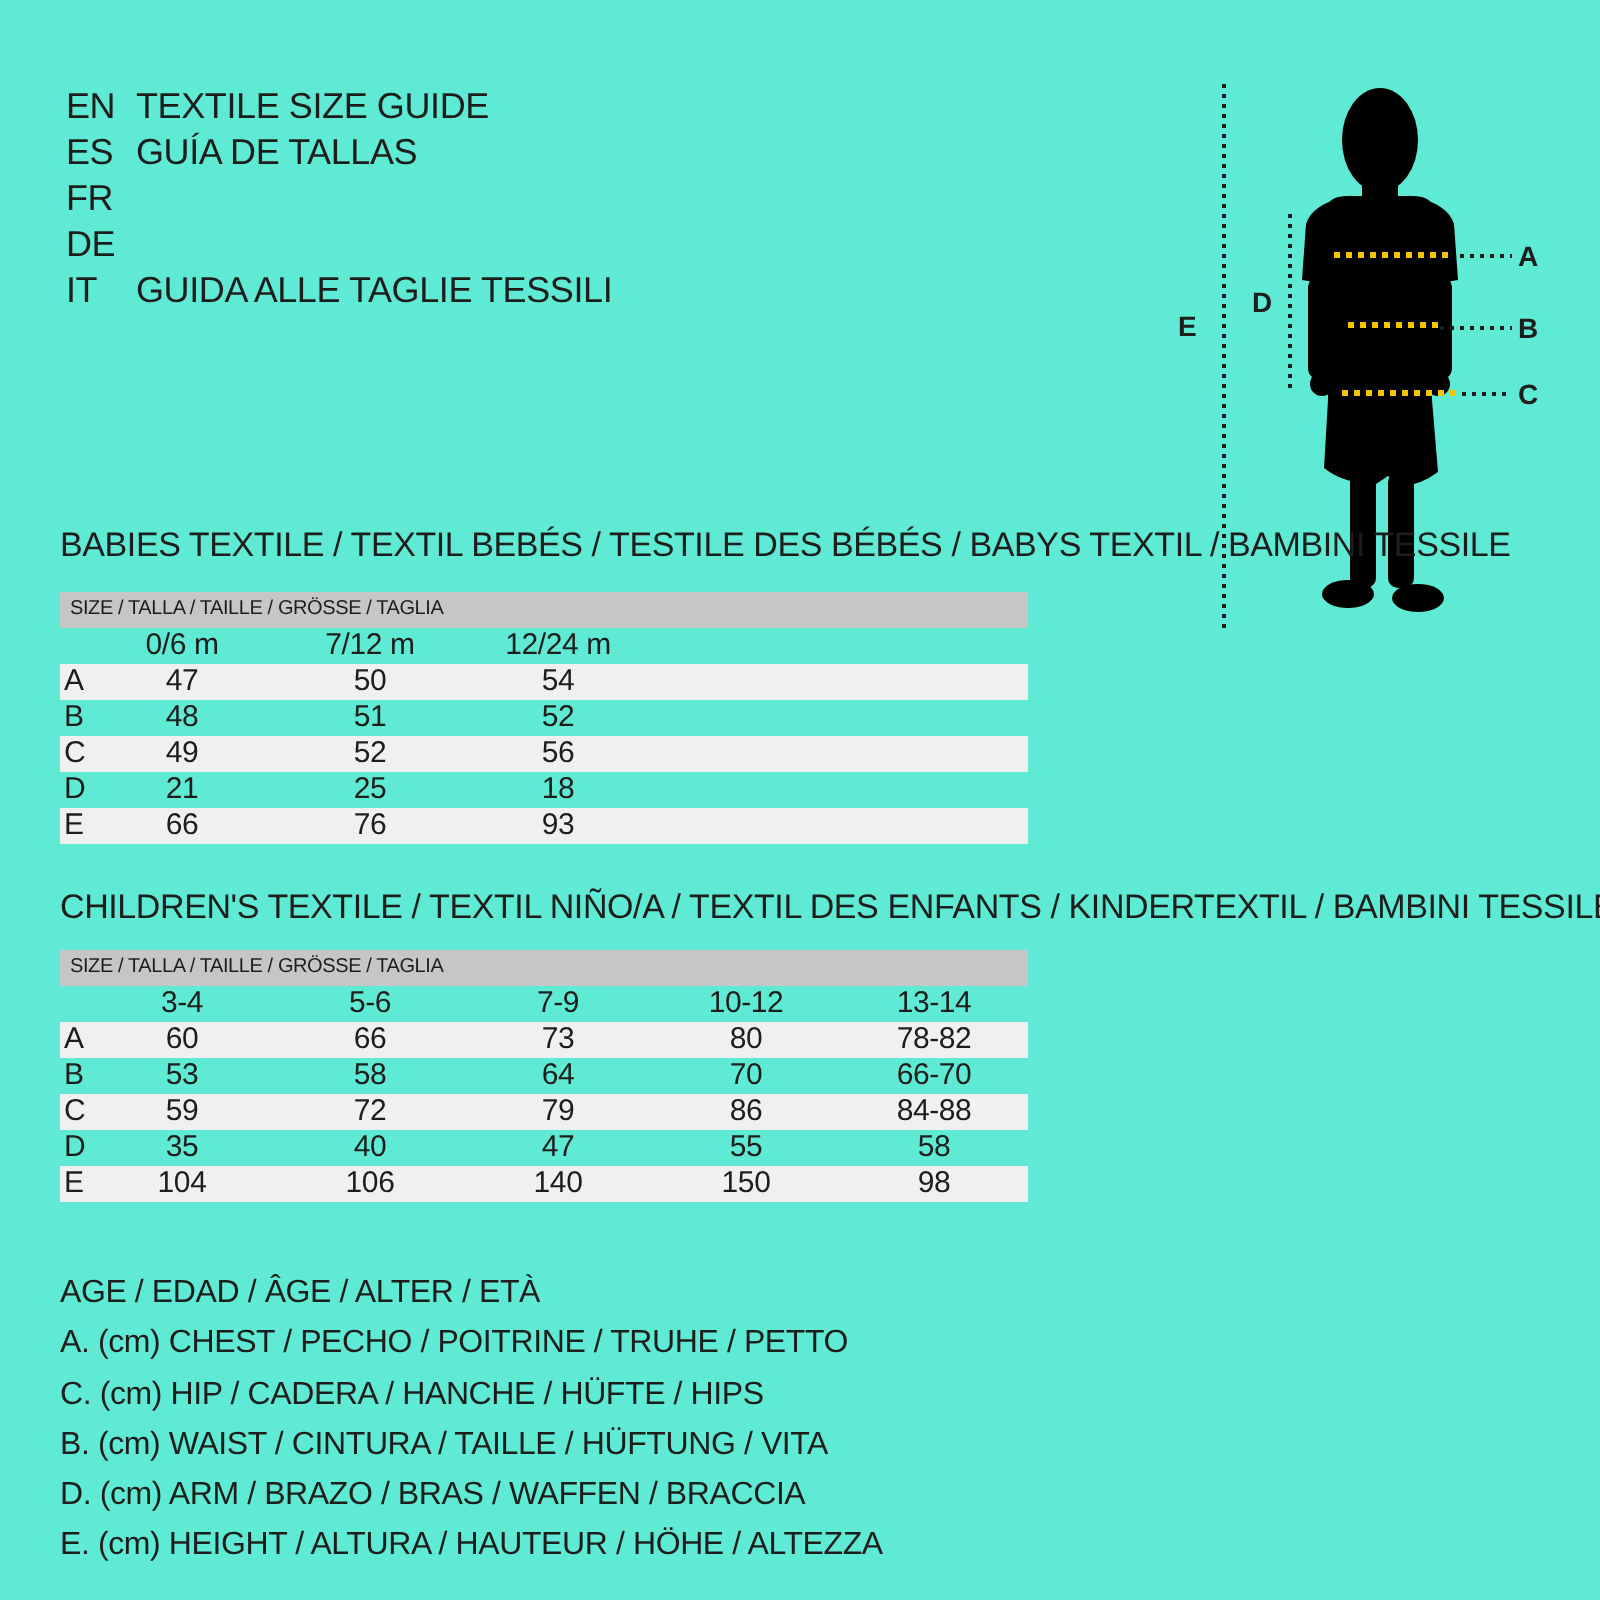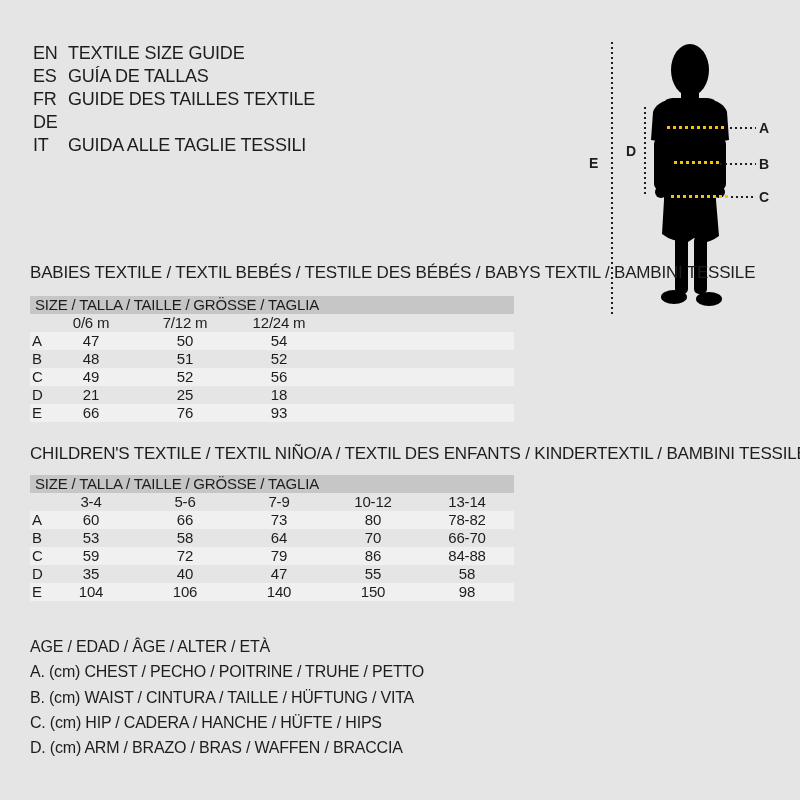--- a/index.html
+++ b/index.html
@@ -1,36 +1,36 @@
 <!DOCTYPE html>
 <html><head>
 <meta charset="utf-8">
 <style>
   html,body{margin:0;padding:0;background:#ffffff;}
   body{font-family:"Liberation Sans","DejaVu Sans",sans-serif;color:#1d1d1b;}
-  .canvas{position:relative;width:800px;height:800px;background:#e5e5e5;overflow:hidden;letter-spacing:-0.2px;}
+  .canvas{position:relative;width:800px;height:800px;background:#5eead4;overflow:hidden;letter-spacing:-0.2px;}
 
   
   .lang-block{position:absolute;left:33px;top:42px;}
   .lang-row{display:flex;line-height:23px;font-size:18px;}
   .lang-code{width:35px;flex:0 0 35px;}
   .lang-title{white-space:nowrap;}
 
   
   .figure{position:absolute;left:0;top:0;width:800px;height:330px;pointer-events:none;}
   .vdots{position:absolute;width:2px;background:repeating-linear-gradient(180deg,#1d1d1b 0 2px,transparent 2px 5px);}
   .hdots-black{position:absolute;height:2px;background:repeating-linear-gradient(90deg,#1d1d1b 0 2px,transparent 2px 5px);}
   .hdots-yellow{position:absolute;height:3px;background:repeating-linear-gradient(90deg,#f2c500 0 3px,transparent 3px 6px);}
   .marker{position:absolute;font-size:14px;font-weight:700;line-height:14px;}
   .silhouette{position:absolute;left:648px;top:42px;width:86px;height:268px;}
 
   
   .section{position:absolute;left:30px;width:484px;}
   .section-title{font-size:17px;line-height:20px;white-space:nowrap;text-align:center;}
-  .size-bar{height:18px;line-height:18px;background:#c6c6c6;font-size:15px;padding-left:5px;box-sizing:border-box;}
+  .size-bar{height:18px;line-height:18px;background:#c6c6c6;font-size:10px;padding-left:5px;box-sizing:border-box;}
   table.size-table{border-collapse:collapse;table-layout:fixed;width:484px;}
   table.size-table td{height:18px;line-height:18px;font-size:15px;text-align:center;padding:0;overflow:hidden;white-space:nowrap;}
   table.size-table td.rowlabel{text-align:left;padding-left:2px;}
   tr.alt{background:#f0f0f0;}
 
   
   .legend{position:absolute;left:30px;top:634px;font-size:16px;line-height:25.3px;}
   .legend div{white-space:nowrap;}
 
   .babies-section{top:263px;}
@@ -47,21 +47,20 @@
       <div class="lang-row">
         <span class="lang-code">EN</span>
         <span class="lang-title">TEXTILE SIZE GUIDE</span>
       </div>
       <div class="lang-row">
         <span class="lang-code">ES</span>
         <span class="lang-title">GUÍA DE TALLAS</span>
       </div>
       <div class="lang-row">
         <span class="lang-code">FR</span>
-        <span class="lang-title">GUIDE DES TAILLES TEXTILE</span>
       </div>
       <div class="lang-row">
         <span class="lang-code">DE</span>
       </div>
       <div class="lang-row">
         <span class="lang-code">IT</span>
         <span class="lang-title">GUIDA ALLE TAGLIE TESSILI</span>
       </div>
     </div>
 
@@ -225,19 +224,20 @@
             <td>98</td>
           </tr>
         </tbody>
     </table>
   </div>
 
   <div class="legend">
     <div>AGE / EDAD / ÂGE / ALTER / ETÀ</div>
     <div id="legendItems">
         <div>A. (cm) CHEST / PECHO / POITRINE / TRUHE / PETTO</div>
+        <div>C. (cm) HIP / CADERA / HANCHE / HÜFTE / HIPS</div>
         <div>B. (cm) WAIST / CINTURA / TAILLE / HÜFTUNG / VITA</div>
-        <div>C. (cm) HIP / CADERA / HANCHE / HÜFTE / HIPS</div>
         <div>D. (cm) ARM / BRAZO / BRAS / WAFFEN / BRACCIA</div>
+        <div>E. (cm) HEIGHT / ALTURA / HAUTEUR / HÖHE / ALTEZZA</div>
       </div>
   </div>
 
 </div>
 
 </body></html>

